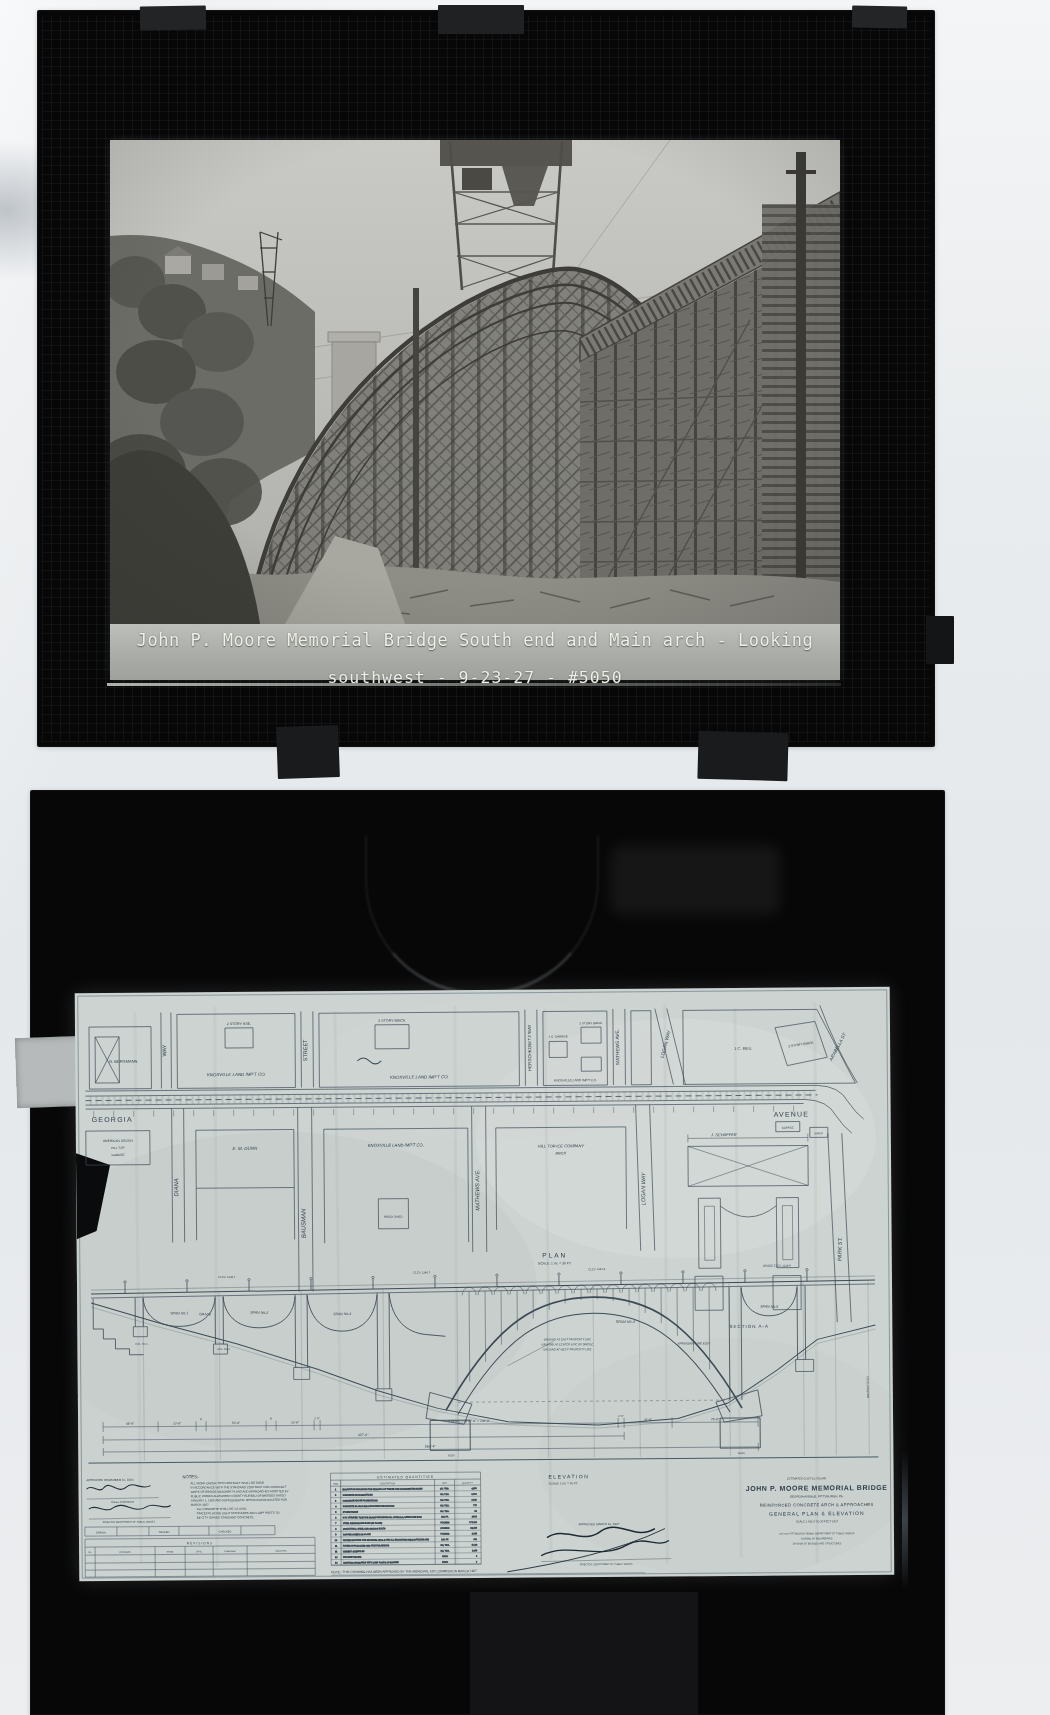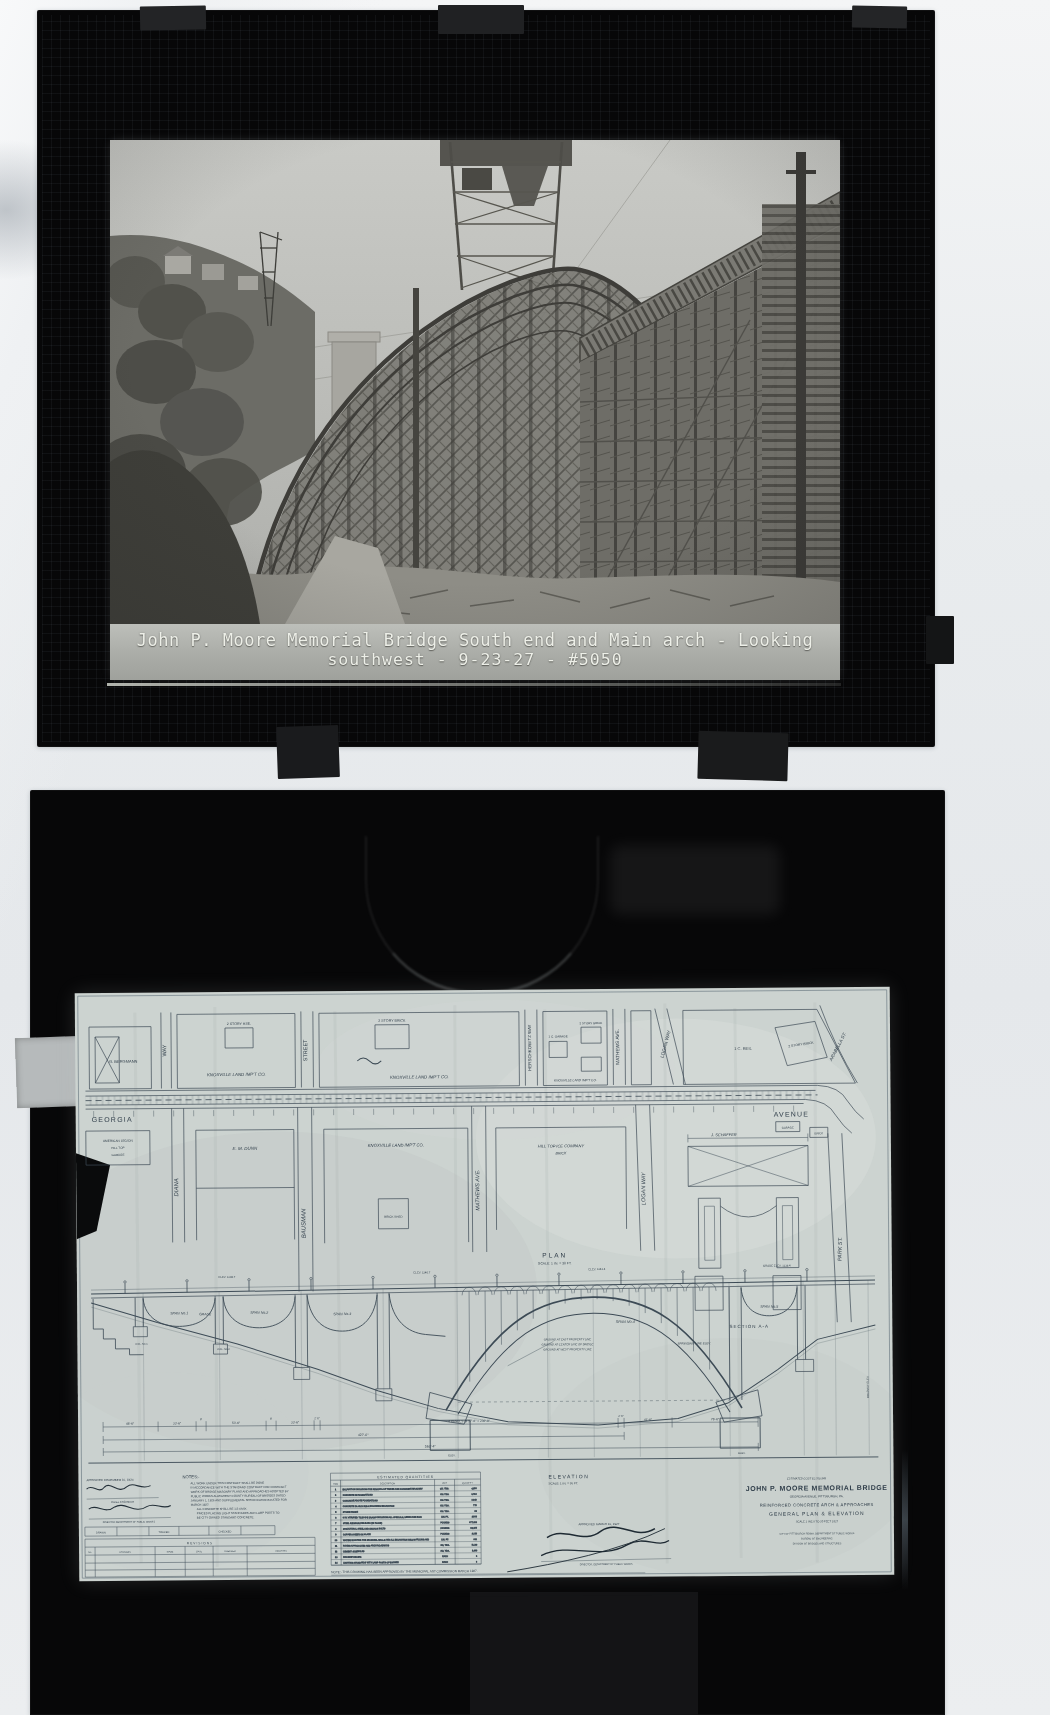--- a/index.html
+++ b/index.html
@@ -24,21 +24,21 @@
   .tape.b2{left:661px;top:722px;width:90px;height:48px;background:#1a1b1c;transform:rotate(1.5deg);}
   .tape.r1{left:889px;top:606px;width:28px;height:48px;background:#141516;}
   .photo{position:absolute;left:73px;top:130px;width:730px;height:540px;background:#3b82f6;
          box-shadow:0 0 10px rgba(200,205,205,.15);border-radius:6px;}
   .photo svg{display:block;}
   .caption{position:absolute;left:0;bottom:0;width:730px;height:56px;text-align:center;
       background:linear-gradient(180deg,#bdbfba 0%,#aaaca7 55%,#9fa19c 100%);
       font-family:"DejaVu Sans Mono",monospace;color:#edefe8;
       text-shadow:0 1px 1px rgba(45,45,40,.55), 0 0 2px rgba(90,90,85,.4);}
   .caption .cl1{margin-top:6px;font-size:17px;letter-spacing:.5px;}
-  .caption .cl2{margin-top:0;font-size:16.5px;letter-spacing:1px;}
+  .caption .cl2{margin-top:18px;font-size:16.5px;letter-spacing:1px;}
   .glassline{position:absolute;left:70px;top:673px;width:734px;height:3px;
       background:linear-gradient(90deg,rgba(205,208,200,.85),rgba(160,163,156,.5) 70%,rgba(120,122,118,.25));}
   .ghost{position:absolute;left:335px;top:45px;width:230px;height:155px;
       border:2px solid rgba(0,0,0,0);border-bottom:3px solid rgba(196,203,203,.26);
       border-left:2px solid rgba(196,203,203,.10);border-right:2px solid rgba(196,203,203,.10);
       border-radius:0 0 115px 115px;filter:blur(1px);}
   .sheen{position:absolute;left:580px;top:55px;width:170px;height:70px;border-radius:10px;
       background:rgba(225,232,232,.07);filter:blur(7px);}
   .darkpatch{position:absolute;left:440px;top:802px;width:228px;height:123px;background:#141416;}
   .tapeL{position:absolute;left:-14px;top:247px;width:70px;height:70px;background:#b6babb;

